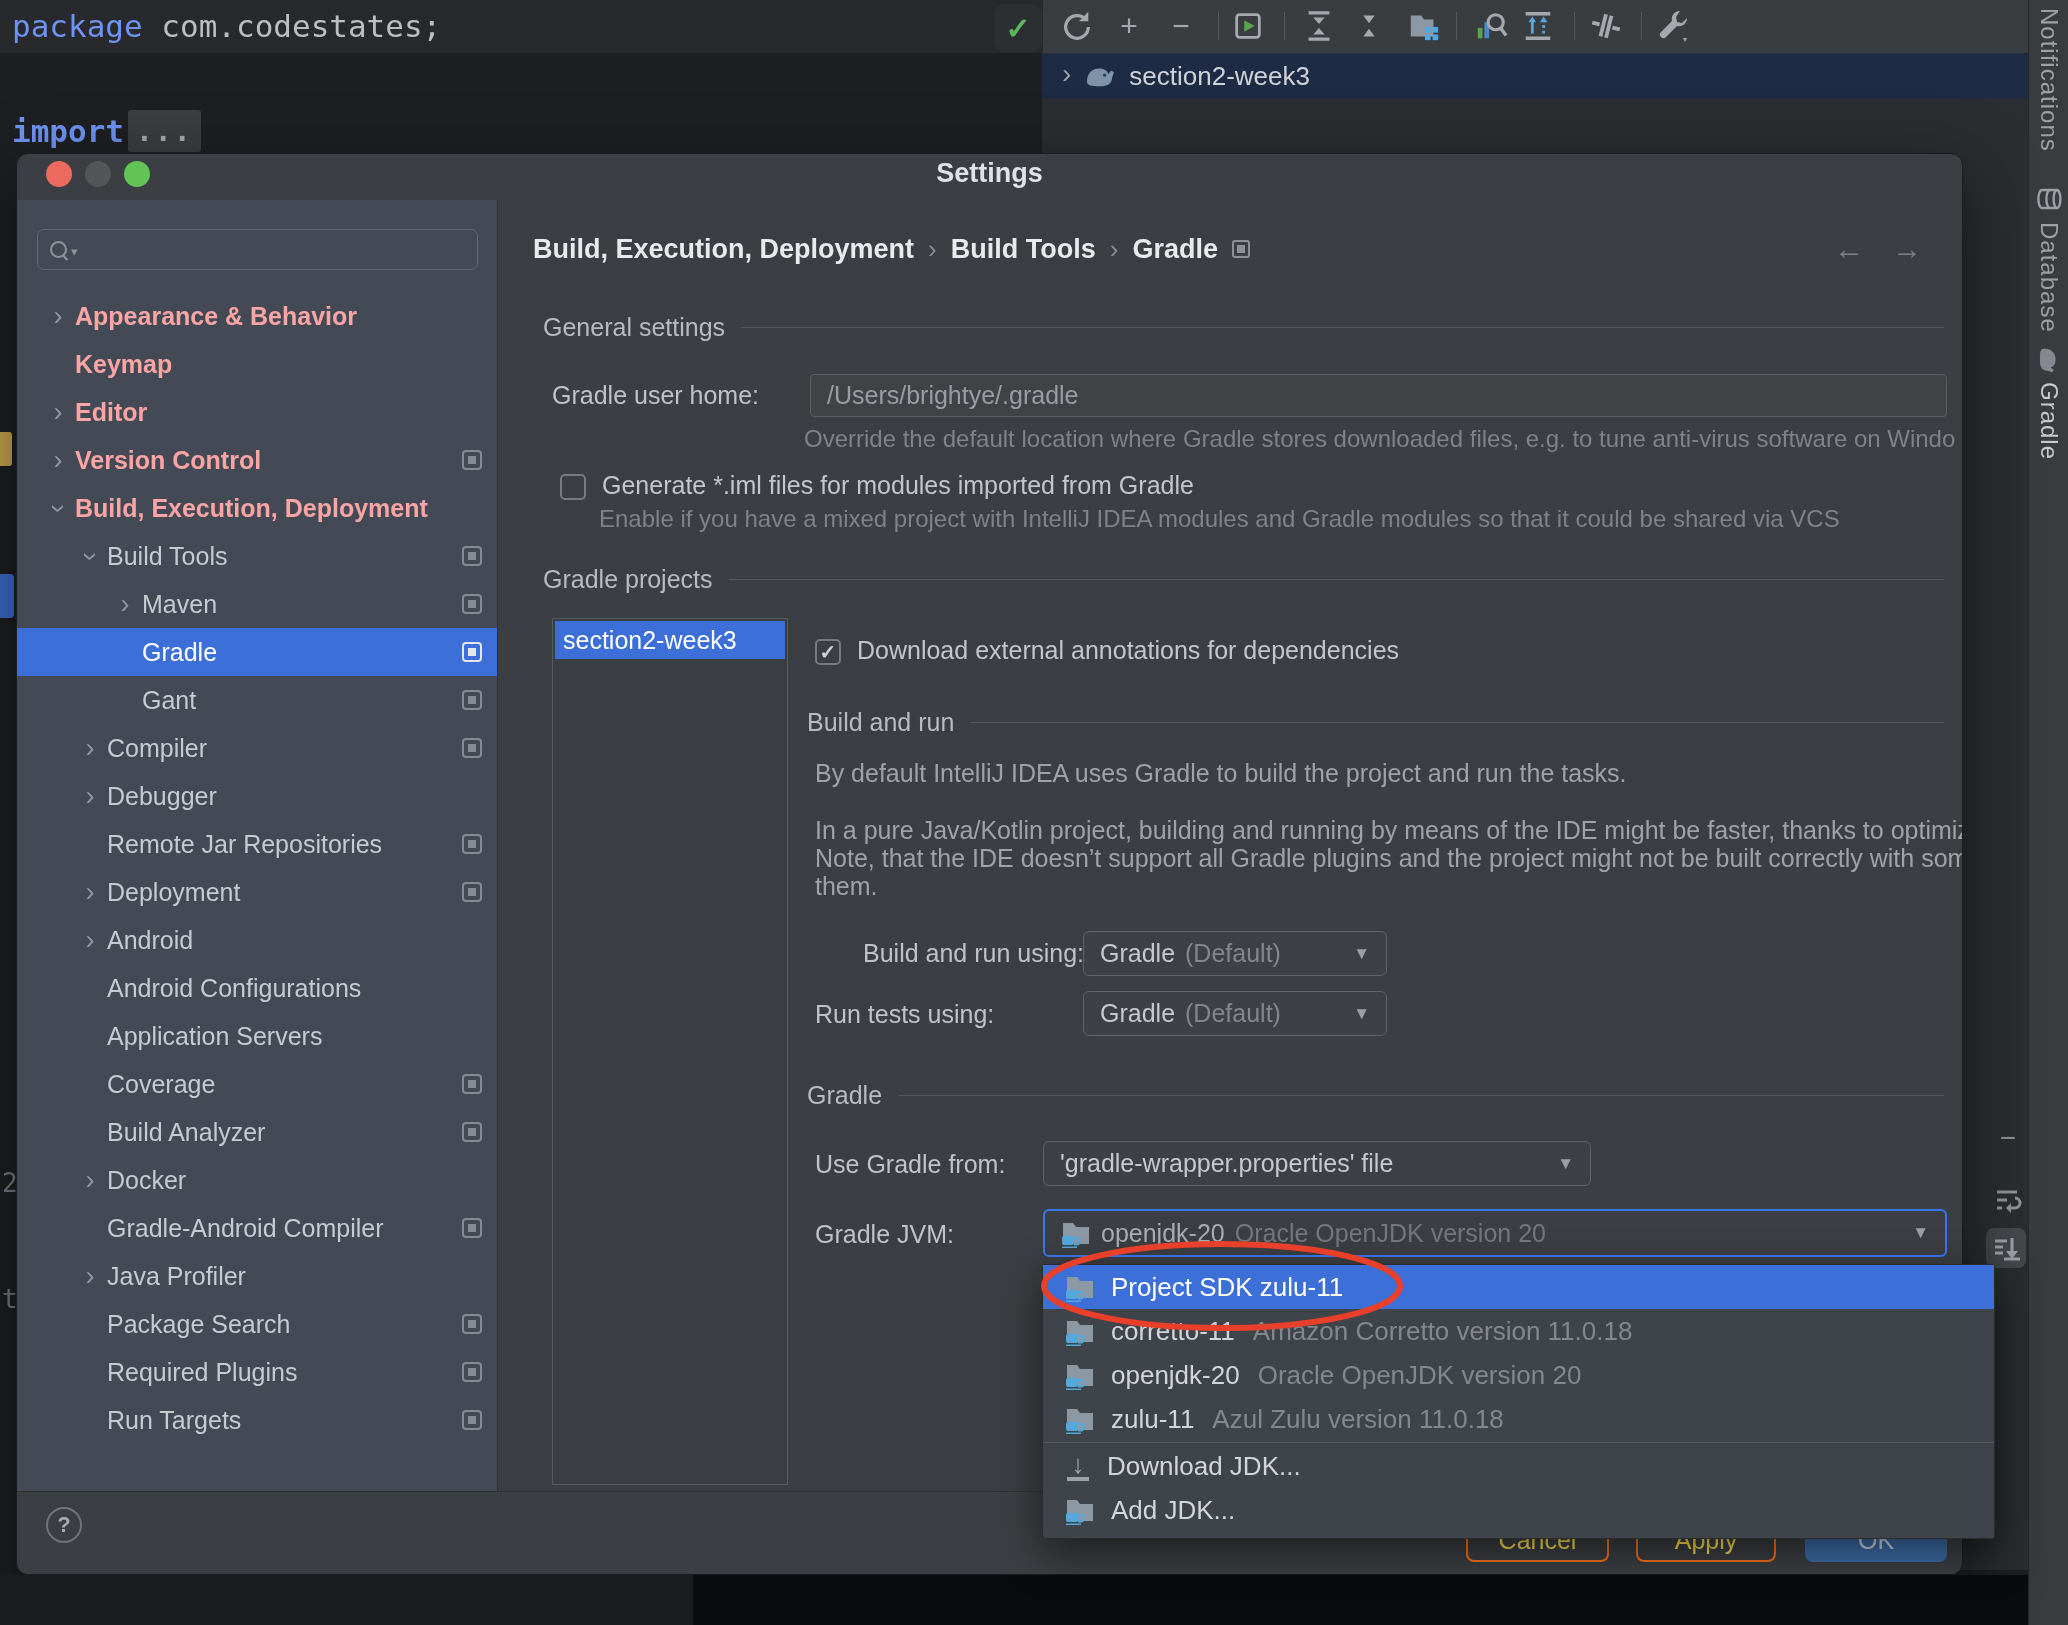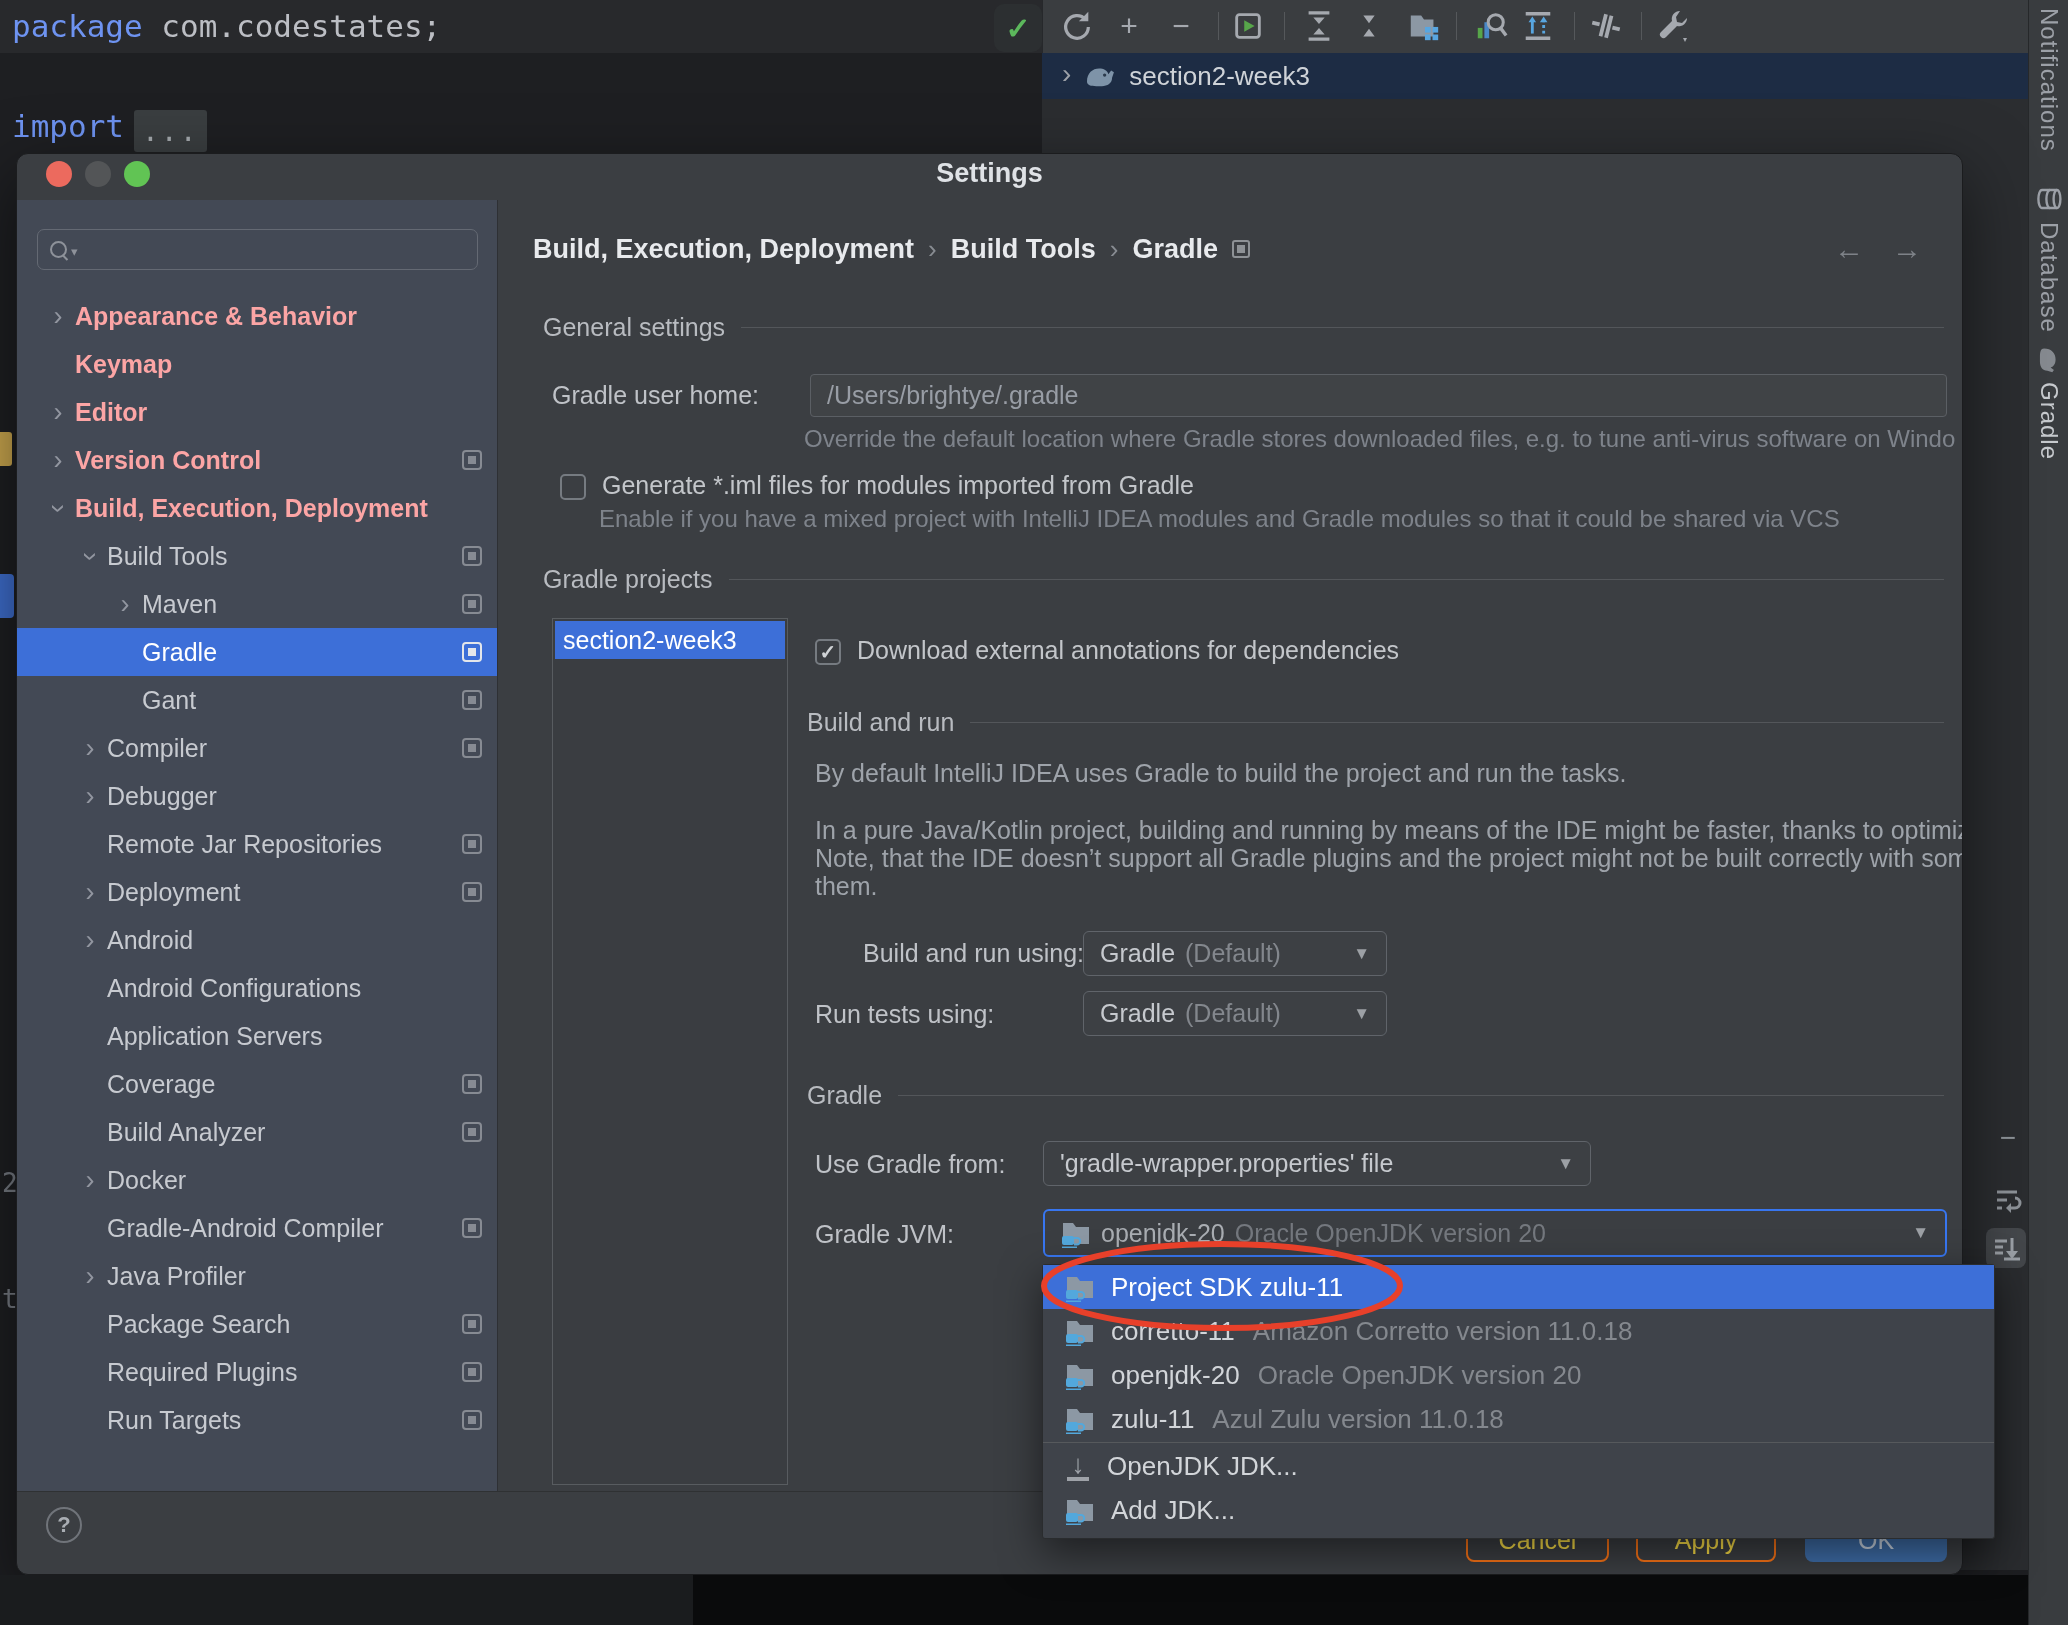--- a/index.html
+++ b/index.html
@@ -6,21 +6,21 @@
   body{width:2068px;height:1625px;position:relative;overflow:hidden;
        font-family:"Liberation Sans",sans-serif;-webkit-font-smoothing:antialiased;}
   .abs{position:absolute;}
   .nosel{user-select:none;}
 
   
   #editor-area{left:0;top:0;width:1042px;height:1625px;background:#1E1F22;}
   #current-line{left:0;top:0;width:1042px;height:53px;background:#28292C;}
   #code-line1{left:12px;top:10px;font-family:"DejaVu Sans Mono",monospace;font-size:31px;line-height:33px;color:#BCBEC4;white-space:pre;}
   #code-line1 .kw, #import-line .kw{color:#6E93F1;}
-  #import-line{left:12px;top:110px;font-family:"DejaVu Sans Mono",monospace;font-size:31px;line-height:33px;color:#BCBEC4;display:flex;gap:10px;}
+  #import-line{left:12px;top:110px;font-family:"DejaVu Sans Mono",monospace;font-size:31px;line-height:33px;color:#BCBEC4;display:flex;align-items:center;gap:4px;font-weight:bold;}
   #fold-box{background:#3A3E40;color:#A5AAAE;border-radius:3px;padding:0 8px;height:42px;display:flex;align-items:center;font-size:28px;letter-spacing:2px;}
   #check-widget{left:994px;top:4px;width:48px;height:48px;background:#2C2F31;border-radius:10px;display:flex;align-items:center;justify-content:center;}
   #check-widget span{color:#5CB85C;font-size:30px;font-weight:bold;}
   #edge-mark-yellow{left:0;top:432px;width:12px;height:34px;background:#CDA94F;border-radius:0 3px 3px 0;}
   #edge-mark-blue{left:0;top:574px;width:14px;height:44px;background:#3F6FD0;border-radius:0 4px 4px 0;}
   .edge-glyph{left:2px;font-family:"DejaVu Sans Mono",monospace;font-size:26px;color:#787D85;}
 
   
   #top-toolbar{left:1042px;top:0;width:986px;height:53px;background:#3A3D40;border-left:1px solid #26282B;}
   .tbicon{position:absolute;top:8px;width:36px;height:36px;display:flex;align-items:center;justify-content:center;}
@@ -523,21 +523,21 @@
       </svg>
       <span class="nm">zulu-11</span>
       <span class="ds">Azul Zulu version 11.0.18</span>
     </div>
     <div class="jsep"></div>
     <div class="jrow">
       <span class="dlicon">
         <span class="ar">↓</span>
         <span class="bar"></span>
       </span>
-      <span class="nm">OpenJDK JDK...</span>
+      <span class="nm">Download JDK...</span>
     </div>
     <div class="jrow">
       <svg width="30" height="30" viewBox="0 0 30 30">
         <path d="M2 5h10l3 4h13v17H2z" fill="#8C98A4"></path>
         <rect x="1" y="18" width="12" height="9" rx="2" fill="#53A8DC"></rect>
         <path d="M13 20h3a3.2 3.2 0 0 1 0 6.4h-3" fill="none" stroke="#53A8DC" stroke-width="2"></path>
         <path d="M1 29.4h15" stroke="#53A8DC" stroke-width="1.8"></path>
       </svg>
       <span class="nm">Add JDK...</span>
     </div>

